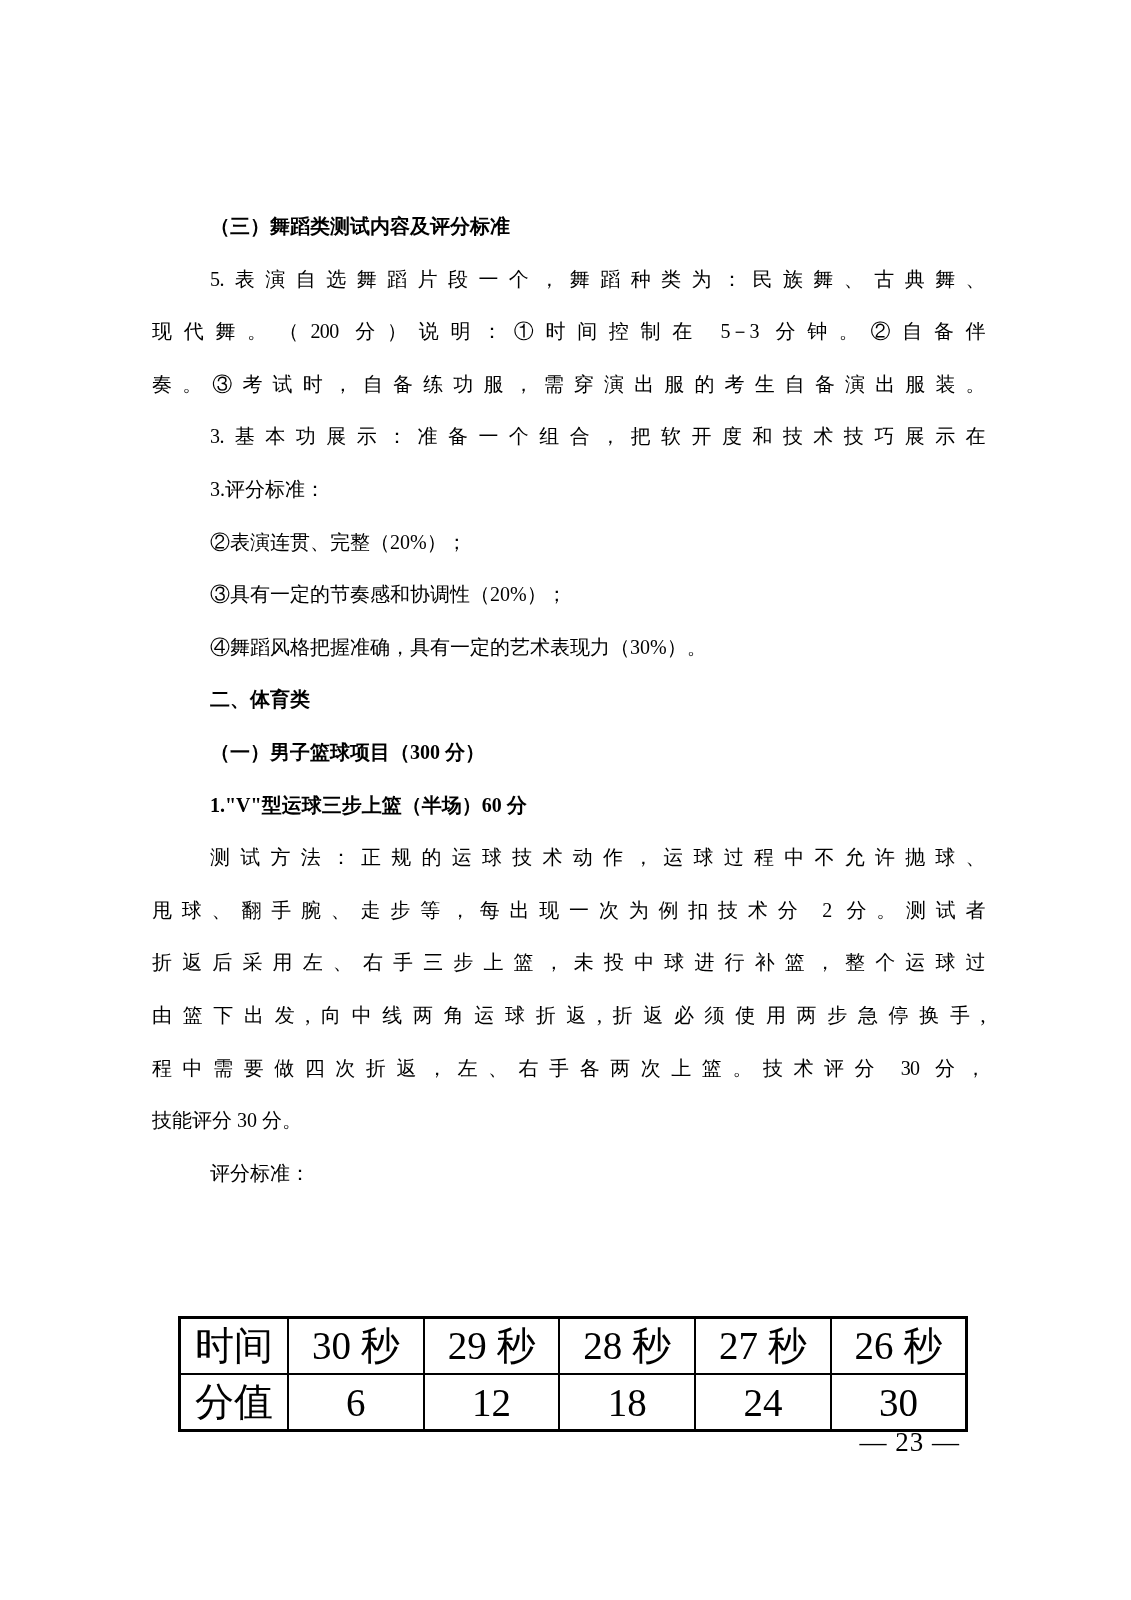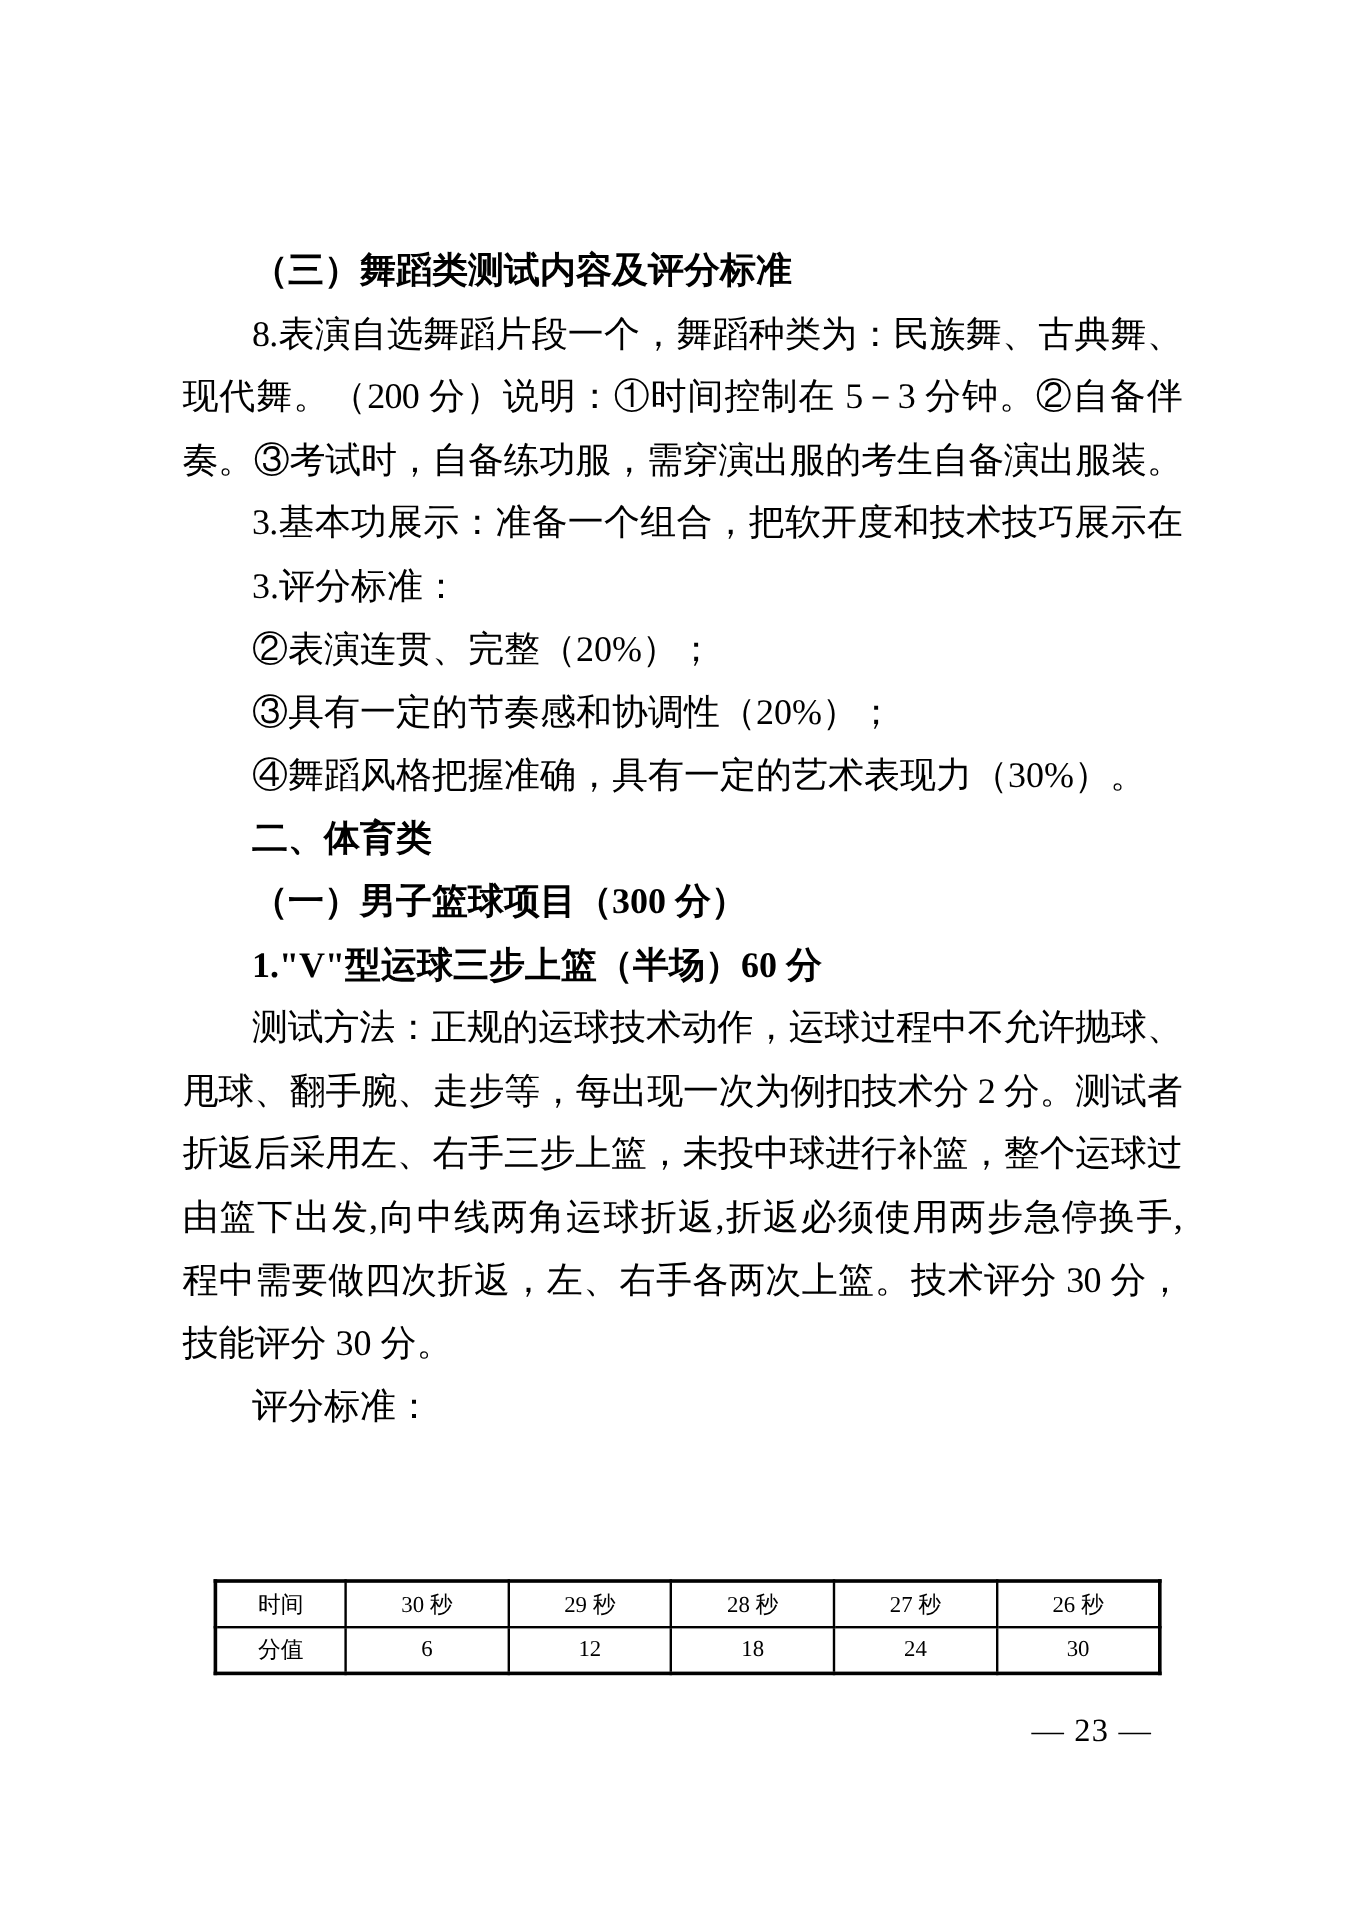--- a/index.html
+++ b/index.html
@@ -11,21 +11,21 @@
     font-family:"Liberation Serif","DejaVu Serif",serif;
     overflow:hidden;
     margin:0 auto;
   }
   .content{
     position:absolute;
     left:152px;top:200px;
     width:833px;
   }
   .line{
-    font-size:30px;
+    font-size:20px;
     line-height:52.6px;
     height:52.6px;
     overflow:hidden;
     white-space:nowrap;
   }
   .line.just{
     white-space:normal;
     letter-spacing:-0.6px;
     text-align:justify;
     text-align-last:justify;
@@ -39,40 +39,40 @@
     width:790px;
     border-collapse:collapse;
     table-layout:fixed;
   }
   table.score{ border:3px solid #000; }
   table.score td{
     border:2px solid #000;
     height:36px;
     text-align:center;
     vertical-align:middle;
-    font-size:19px;
+    font-size:39px;
     padding:0;
   }
   table.score td:first-child{ width:106px; }
   .page-number{
     position:absolute;
     top:1424px;
     right:171px;
     font-size:27px;
     letter-spacing:1px;
     line-height:36px;
   }
 </style>
 </head>
 <body>
 
 <div class="page">
   <div class="content">
       <div class="line h-kai indent">（三）舞蹈类测试内容及评分标准</div>
-      <div class="line indent just">8.表演自选舞蹈片段一个，舞蹈种类为：民族舞、古典舞、</div>
+      <div class="line indent just">5.表演自选舞蹈片段一个，舞蹈种类为：民族舞、古典舞、</div>
       <div class="line just">现代舞。（200 分）说明：①时间控制在 5－3 分钟。②自备伴</div>
       <div class="line just">奏。③考试时，自备练功服，需穿演出服的考生自备演出服装。</div>
       <div class="line indent just">3.基本功展示：准备一个组合，把软开度和技术技巧展示在</div>
       <div class="line indent">3.评分标准：</div>
       <div class="line indent">②表演连贯、完整（20%）；</div>
       <div class="line indent">③具有一定的节奏感和协调性（20%）；</div>
       <div class="line indent">④舞蹈风格把握准确，具有一定的艺术表现力（30%）。</div>
       <div class="line h-hei indent">二、体育类</div>
       <div class="line h-kai indent">（一）男子篮球项目（300 分）</div>
       <div class="line h-kai indent">1."V"型运球三步上篮（半场）60 分</div>

